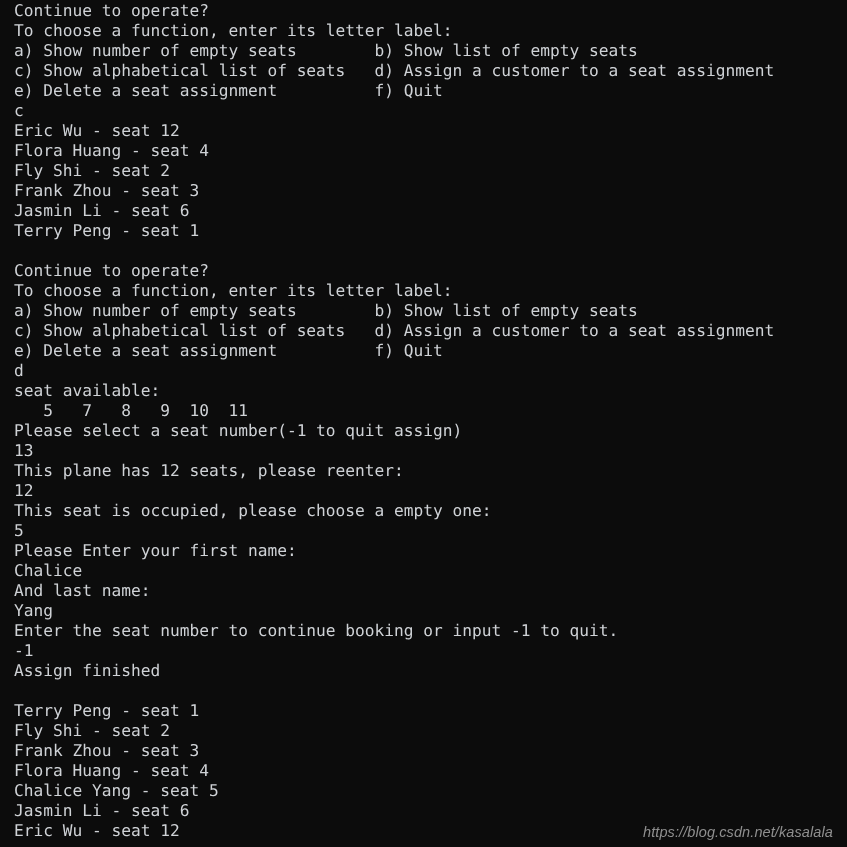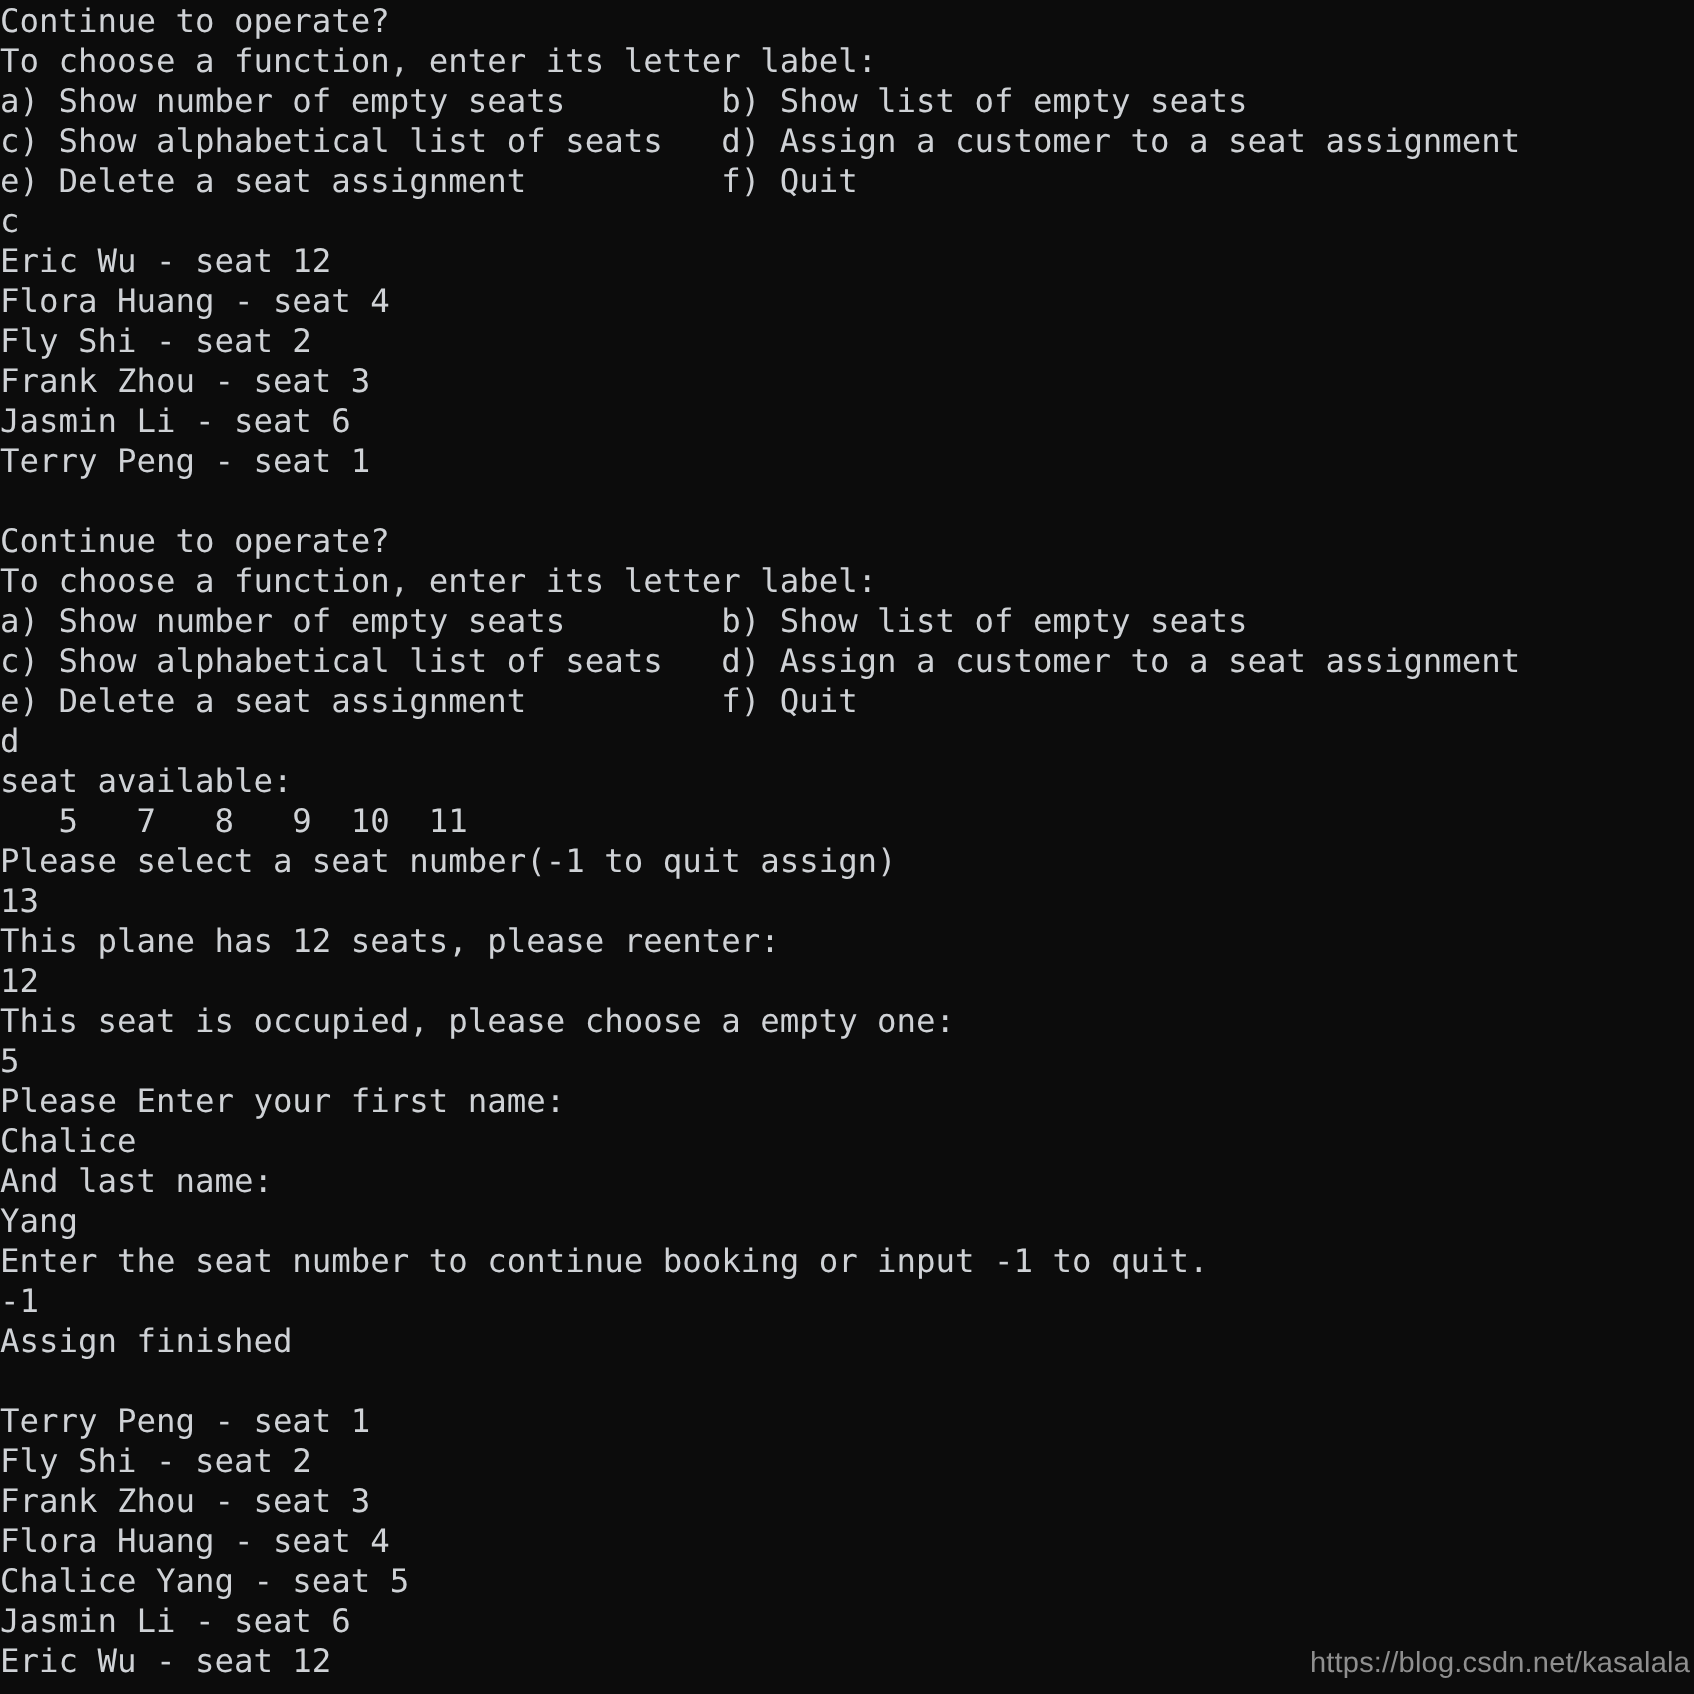--- a/index.html
+++ b/index.html
@@ -19,48 +19,49 @@
     position: absolute;
     left: 0;
     top: 0;
     width: 847px;
     height: 847px;
     background: #0c0c0c;
     overflow: hidden;
   }
   #console-output {
     position: absolute;
-    left: 0px;
+    left: 14px;
     top: 1px;
     margin: 0;
     padding: 0;
     font-family: "DejaVu Sans Mono", "Liberation Mono", monospace;
     font-size: 16.2px;
     line-height: 20px;
     letter-spacing: 0px;
     color: #cfd2d6;
     white-space: pre;
     text-rendering: geometricPrecision;
     -webkit-font-smoothing: antialiased;
   }
   .line {
     display: block;
     height: 20px;
     white-space: pre;
   }
   #watermark {
     position: absolute;
-    right: 2px;
+    right: 14px;
     bottom: 6px;
     font-family: "Liberation Sans", "DejaVu Sans", sans-serif;
     font-size: 14.5px;
     line-height: 18px;
     color: #8f8f8f;
     white-space: pre;
     letter-spacing: 0.1px;
+    font-style: italic;
   }
 </style>
 </head>
 <body style="background: rgb(12, 12, 12);">
 
 <div id="terminal" style="background: rgb(12, 12, 12);">
   <div id="console-output" style="color: rgb(207, 210, 214); font-size: 16.2px; line-height: 20px;"><span class="line" style="height: 20px;">Continue to operate?</span><span class="line" style="height: 20px;">To choose a function, enter its letter label:</span><span class="line" style="height: 20px;">a) Show number of empty seats        b) Show list of empty seats</span><span class="line" style="height: 20px;">c) Show alphabetical list of seats   d) Assign a customer to a seat assignment</span><span class="line" style="height: 20px;">e) Delete a seat assignment          f) Quit</span><span class="line" style="height: 20px;">c</span><span class="line" style="height: 20px;">Eric Wu - seat 12</span><span class="line" style="height: 20px;">Flora Huang - seat 4</span><span class="line" style="height: 20px;">Fly Shi - seat 2</span><span class="line" style="height: 20px;">Frank Zhou - seat 3</span><span class="line" style="height: 20px;">Jasmin Li - seat 6</span><span class="line" style="height: 20px;">Terry Peng - seat 1</span><span class="line" style="height: 20px;"></span><span class="line" style="height: 20px;">Continue to operate?</span><span class="line" style="height: 20px;">To choose a function, enter its letter label:</span><span class="line" style="height: 20px;">a) Show number of empty seats        b) Show list of empty seats</span><span class="line" style="height: 20px;">c) Show alphabetical list of seats   d) Assign a customer to a seat assignment</span><span class="line" style="height: 20px;">e) Delete a seat assignment          f) Quit</span><span class="line" style="height: 20px;">d</span><span class="line" style="height: 20px;">seat available:</span><span class="line" style="height: 20px;">   5   7   8   9  10  11</span><span class="line" style="height: 20px;">Please select a seat number(-1 to quit assign)</span><span class="line" style="height: 20px;">13</span><span class="line" style="height: 20px;">This plane has 12 seats, please reenter:</span><span class="line" style="height: 20px;">12</span><span class="line" style="height: 20px;">This seat is occupied, please choose a empty one:</span><span class="line" style="height: 20px;">5</span><span class="line" style="height: 20px;">Please Enter your first name:</span><span class="line" style="height: 20px;">Chalice</span><span class="line" style="height: 20px;">And last name:</span><span class="line" style="height: 20px;">Yang</span><span class="line" style="height: 20px;">Enter the seat number to continue booking or input -1 to quit.</span><span class="line" style="height: 20px;">-1</span><span class="line" style="height: 20px;">Assign finished</span><span class="line" style="height: 20px;"></span><span class="line" style="height: 20px;">Terry Peng - seat 1</span><span class="line" style="height: 20px;">Fly Shi - seat 2</span><span class="line" style="height: 20px;">Frank Zhou - seat 3</span><span class="line" style="height: 20px;">Flora Huang - seat 4</span><span class="line" style="height: 20px;">Chalice Yang - seat 5</span><span class="line" style="height: 20px;">Jasmin Li - seat 6</span><span class="line" style="height: 20px;">Eric Wu - seat 12</span></div>
   <div id="watermark" style="color: rgb(143, 143, 143);">https://blog.csdn.net/kasalala</div>
 </div>
 

